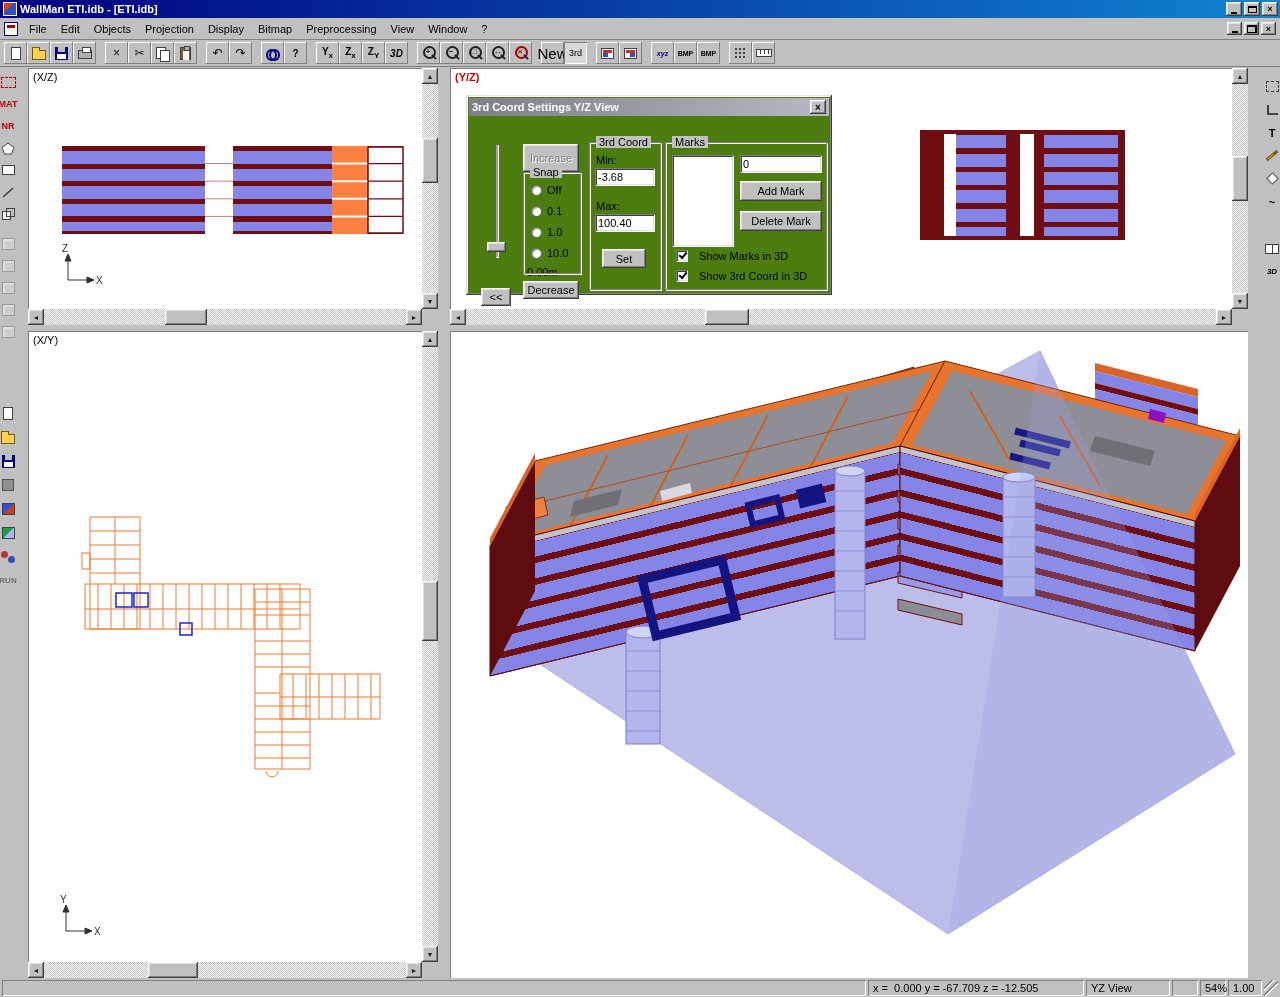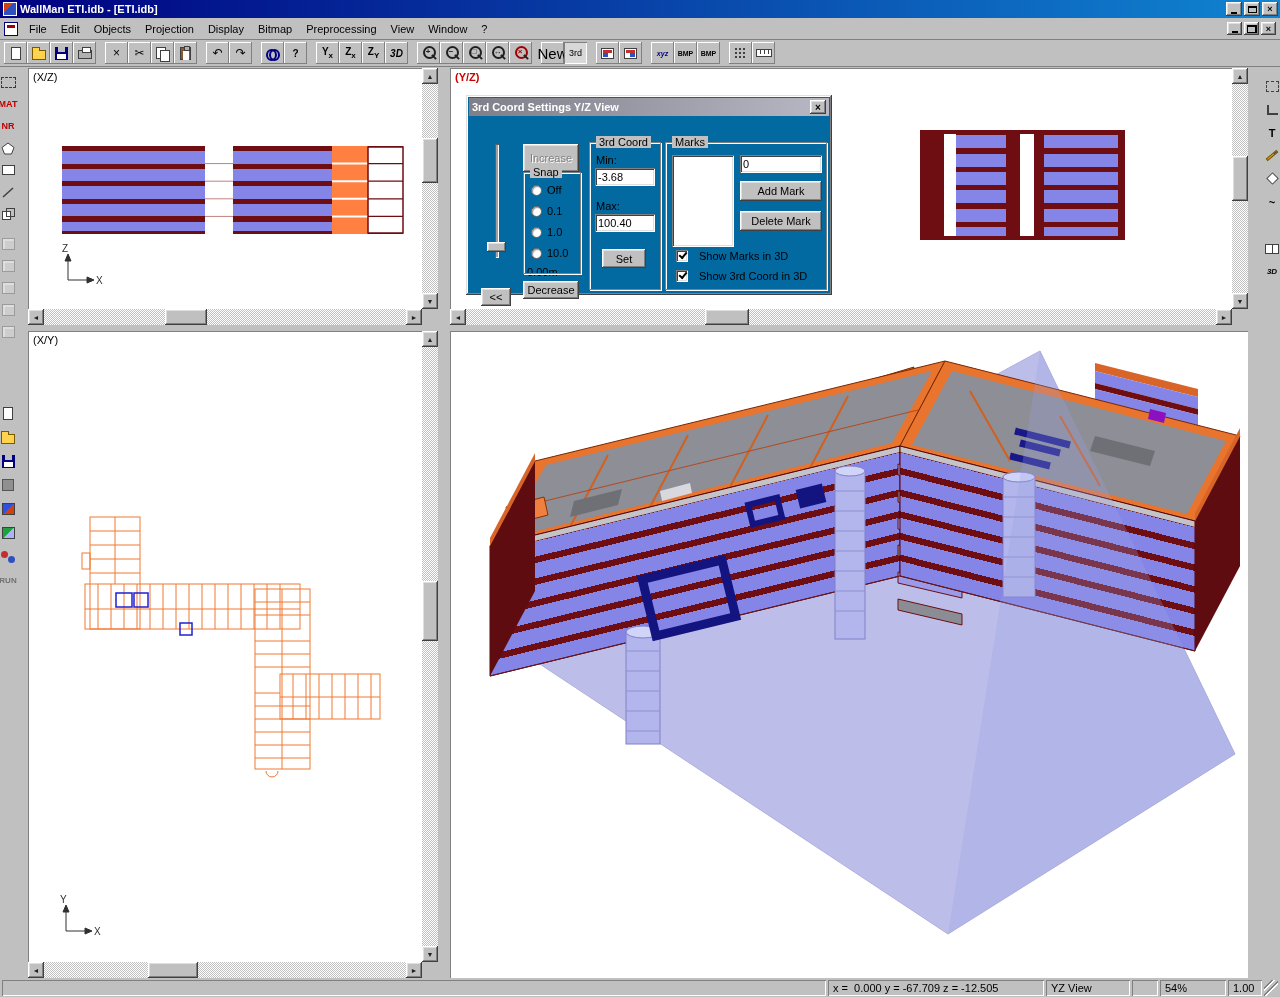--- a/index.html
+++ b/index.html
@@ -129,21 +129,21 @@
   .sb-btn { position:absolute; width:16px; height:16px; display:flex; align-items:center; justify-content:center;
     font-size:7px; color:#202020; background:#c0c0c0; }
   .scrollbar.v .sb-btn.a { top:0; } .scrollbar.v .sb-btn.b { bottom:0; }
   .scrollbar.h .sb-btn.a { left:0; } .scrollbar.h .sb-btn.b { right:0; }
   .sb-thumb { position:absolute; background:#c0c0c0; }
   .scrollbar.v .sb-thumb { left:0; width:16px; }
   .scrollbar.h .sb-thumb { top:0; height:16px; }
   .sb-corner { position:absolute; right:0; bottom:0; width:16px; height:16px; background:#c0c0c0; }
 
   
-  .dialog { position:absolute; left:466px; top:95px; width:366px; height:200px; background:#0369a1; z-index:20;
+  .dialog { position:absolute; left:466px; top:95px; width:366px; height:200px; background:#4d7c0f; z-index:20;
     box-shadow: inset -1px -1px 0 #404040, inset 1px 1px 0 #dfdfdf, inset -2px -2px 0 #808080, inset 2px 2px 0 #ffffff; padding:3px; }
   .dlg-title { height:18px; background:linear-gradient(90deg,#7f7f8a,#b8b8c4); display:flex; align-items:center; padding:0 3px; }
   .dlg-title-text { color:#fff; font-weight:bold; font-size:11px; flex:1; }
   .dlg-close { width:16px; height:14px; display:flex; align-items:center; justify-content:center; font-size:10px; font-weight:bold; }
   .dlg-body { position:relative; height:176px; }
   .dlg-btn { font-family:"Liberation Sans",sans-serif; font-size:11px; border:none; position:absolute; }
   .dlg-btn:disabled,.dlg-btn.disabled { color:#808080; text-shadow:1px 1px 0 #fff; }
   .groupbox { position:absolute; border:1px solid #808080; box-shadow:1px 1px 0 #ffffff, inset 1px 1px 0 #ffffff; }
   .groupbox > .gb-label { position:absolute; top:-7px; left:6px; background:#c0c0c0; padding:0 3px; font-size:11px; }
   .edit { position:absolute; border:none; font-family:"Liberation Sans",sans-serif; font-size:11px; padding:1px 3px; height:18px; }
@@ -732,18 +732,18 @@
         </div>
       </div>
     </div>
   </div>
 
   <div class="statusbar">
     <div class="sb-panel sb-fill panel-sunken"></div>
     <div class="sb-panel panel-sunken" style="width:216px;">x =  0.000 y = -67.709 z = -12.505</div>
     <div class="sb-panel panel-sunken" style="width:84px;">YZ View</div>
     <div class="sb-panel panel-sunken" style="width:26px;"></div>
-    <div class="sb-panel panel-sunken" style="width:66px;">54%</div>
+    <div class="sb-panel panel-sunken" style="width:26px;">54%</div>
     <div class="sb-panel panel-sunken" style="width:34px;">1.00</div>
     <div class="sb-grip"></div>
   </div>
 
 </div>
 
 </body></html>

